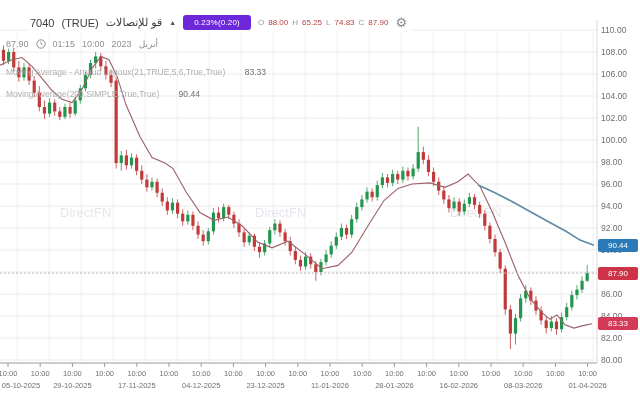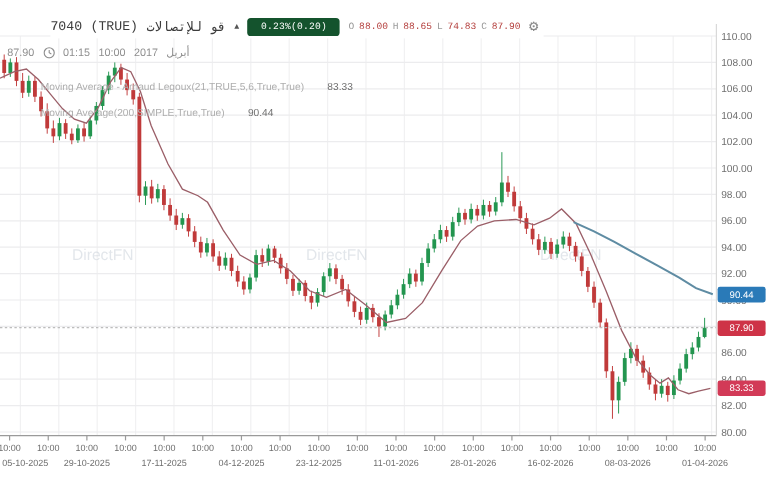--- a/index.html
+++ b/index.html
@@ -3,38 +3,38 @@
 <meta charset="utf-8">
 <style>
   html,body{margin:0;padding:0;}
   body{
     width:640px;height:400px;position:relative;overflow:hidden;
     background:#ffffff;font-family:"Liberation Sans",sans-serif;
     -webkit-font-smoothing:antialiased;
   }
   #chart-svg{position:absolute;left:0;top:0;z-index:1;}
   .hdr1{
-    position:absolute;top:13px;left:42px;z-index:5;display:flex;align-items:center;gap:7px;
-    background:#fff;padding:2px 4px 2px 0;font-family:Liberation Mono, monospace;
+    position:absolute;top:13px;left:30px;z-index:5;display:flex;align-items:center;gap:7px;
+    background:#fff;padding:2px 4px 2px 0;
   }
   .sym{font-size:11px;color:#3d3d3d;}
   .mkt{font-size:11px;color:#3d3d3d;}
   .name-ar{font-size:11px;color:#3d3d3d;text-align:right;}
   .up-arrow{font-size:7px;color:#555;}
   .chg-badge{
     color:#fff;font-size:8px;padding:3px 11px;border-radius:3px;letter-spacing:.2px;
   }
   .ohlc{display:flex;align-items:center;gap:4px;font-size:8px;color:#9a9a9a;}
   .ohlc .v{color:#b5413f;}
   .gear{font-size:13px;color:#8a8a8a;line-height:1;cursor:pointer;}
   .hdr2{
     position:absolute;top:39px;left:6px;z-index:5;display:flex;align-items:center;gap:7px;
     font-size:9px;color:#8f8f8f;
   }
-  .leg{position:absolute;left:6px;z-index:5;font-size:8.5px;color:#aeaeae;white-space:nowrap;margin-left:28px;}
+  .leg{position:absolute;left:6px;z-index:5;font-size:8.5px;color:#aeaeae;white-space:nowrap;}
   .leg .v{color:#6f6f6f;margin-left:17px;}
   #leg-0{top:67px;}
   #leg-1{top:89px;text-align:center;}
   .pbadge{
     position:absolute;left:598px;width:40px;z-index:6;box-sizing:border-box;
     text-align:center;font-size:8px;color:#fff;padding:2px 0;border-radius:2px;
   }
 </style>
 </head>
 <body>
@@ -385,43 +385,43 @@
       <text x="523.2" y="388" fill="#6f6f6f" font-size="7.5" text-anchor="middle">08-03-2026</text>
       <text x="587.6" y="388" fill="#6f6f6f" font-size="7.5" text-anchor="middle">01-04-2026</text>
     </g>
   </svg>
 
 <div class="hdr1">
   <span class="sym">7040</span>
   <span class="mkt">(TRUE)</span>
   <span class="name-ar" dir="rtl">قو للإتصالات</span>
   <span class="up-arrow">▲</span>
-  <span class="chg-badge" id="chg-badge" style="background: #14532d;">0.23%(0.20)</span>
+  <span class="chg-badge" id="chg-badge" style="background: #6d28d9;">0.23%(0.20)</span>
   <span class="ohlc">
     <span>O</span>
     <span class="v">88.00</span>
     <span>H</span>
-    <span class="v">88.65</span>
+    <span class="v">65.25</span>
     <span>L</span>
     <span class="v">74.83</span>
     <span>C</span>
     <span class="v">87.90</span>
   </span>
   <span class="gear">⚙</span>
 </div>
 
 <div class="hdr2">
   <span>87.90</span>
   <svg width="10" height="10" viewBox="0 0 10 10">
     <circle cx="5" cy="5" r="4.2" fill="none" stroke="#8f8f8f" stroke-width="1"></circle>
     <path d="M5 2.6 L5 5 L6.8 6" fill="none" stroke="#8f8f8f" stroke-width="0.9"></path>
   </svg>
   <span>01:15</span>
   <span>10:00</span>
-  <span>2017</span>
+  <span>2023</span>
   <span>أبريل</span>
 </div>
 
 <div class="leg" id="leg-0">
   <span>Moving Average - Arnaud Legoux(21,TRUE,5,6,True,True)</span>
   <span class="v">83.33</span>
 </div>
 <div class="leg" id="leg-1">
   <span>Moving Average(200,SIMPLE,True,True)</span>
   <span class="v">90.44</span>

